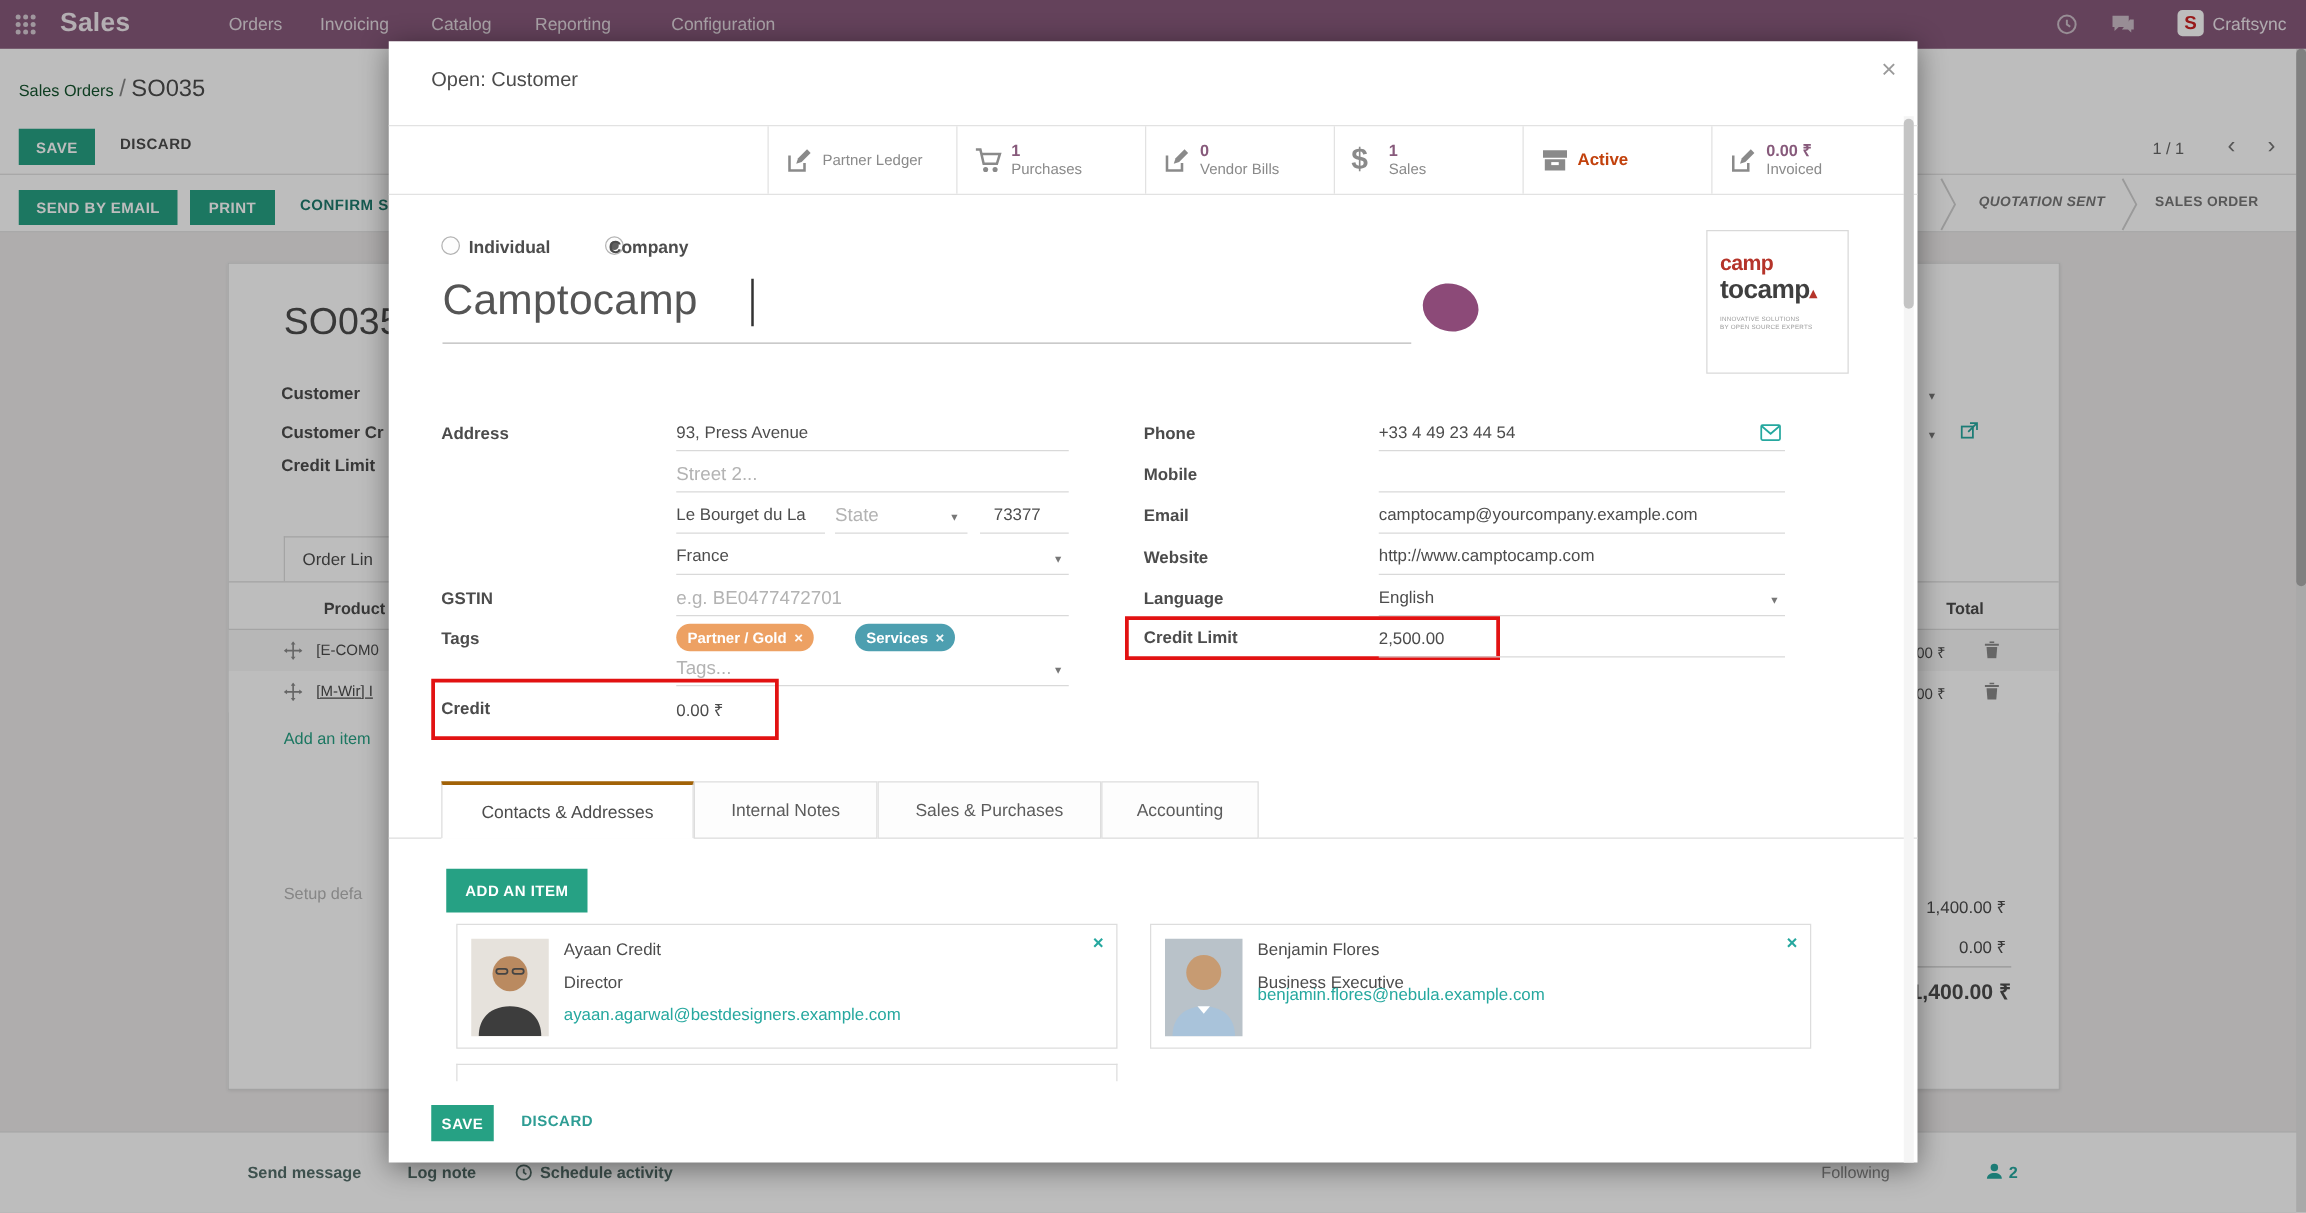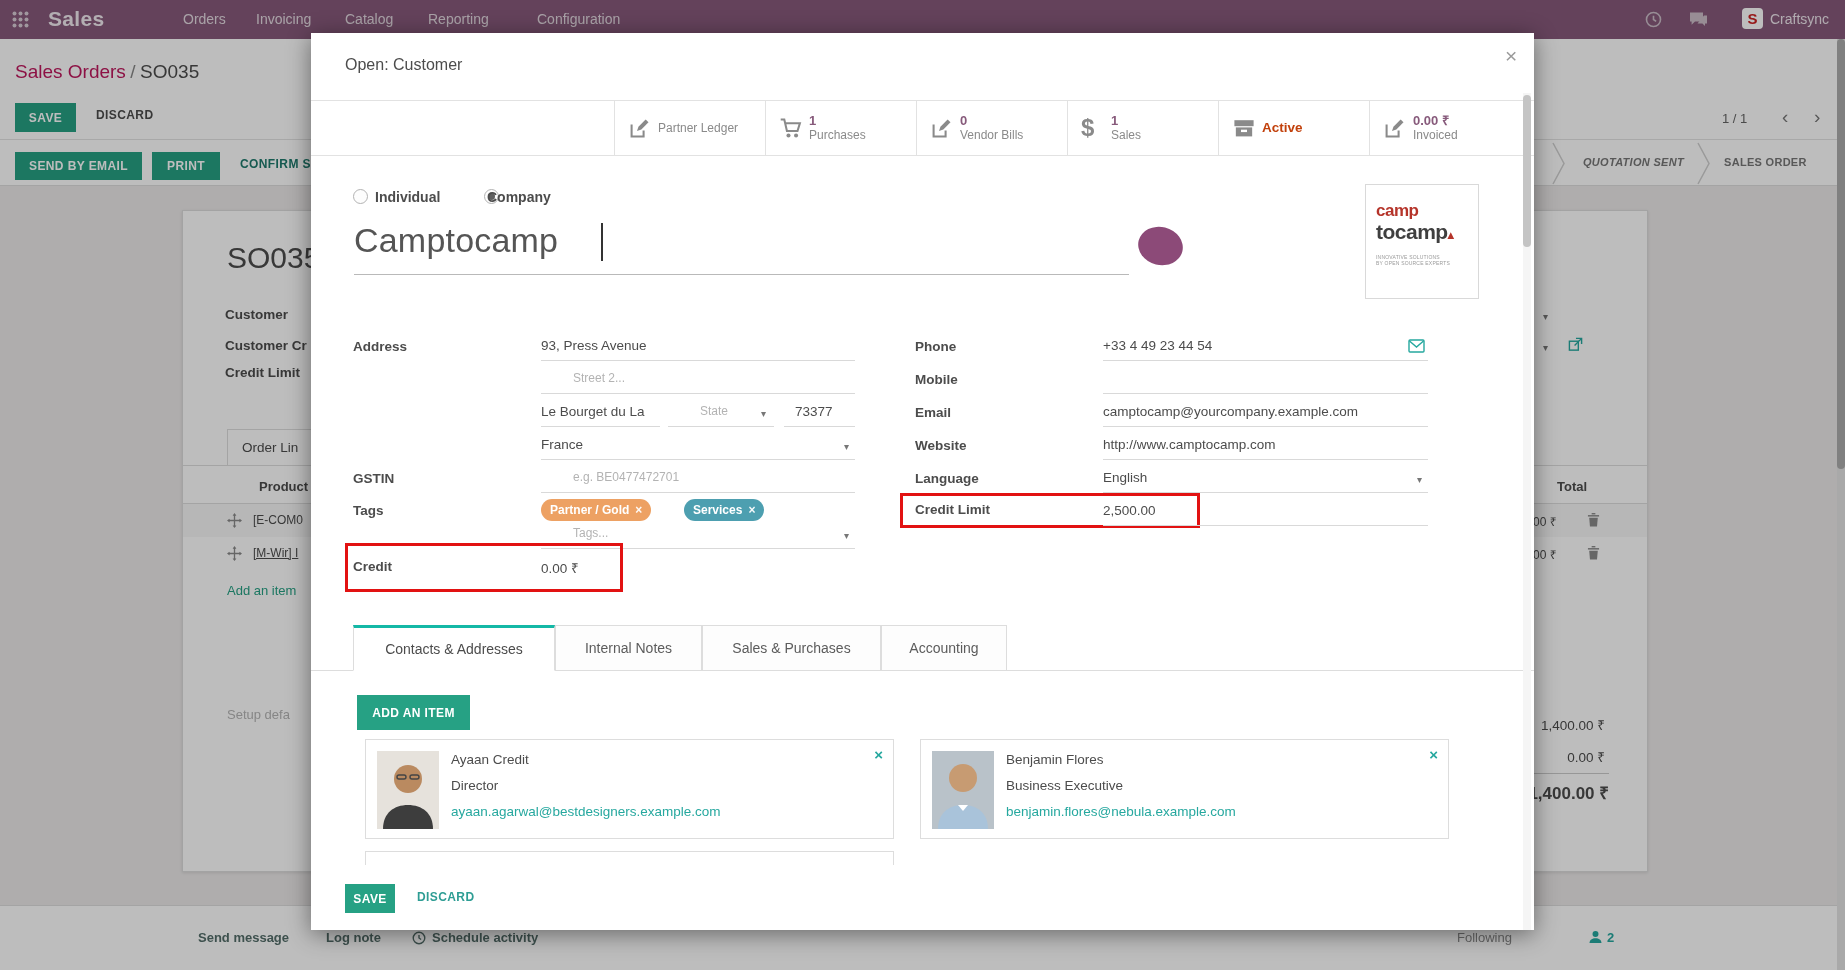--- a/index.html
+++ b/index.html
@@ -8,21 +8,21 @@
   .abs{position:absolute;}
   
   #topbar{position:absolute;left:0;top:0;width:1845px;height:39px;background:#875A7B;z-index:1;}
   .brand{color:#f2ebf1;font-size:21px;font-weight:700;letter-spacing:.3px;}
   .menu-item{color:rgba(255,255,255,.78);font-size:14px;}
   .top-right-txt{color:#efe7ee;font-size:14px;}
   
   #bg{position:absolute;inset:0;z-index:1;}
   .ctrl-row1{position:absolute;left:0;top:39px;width:1845px;height:100px;background:#fff;}
   .ctrl-row2{position:absolute;left:0;top:139px;width:1845px;height:47px;background:#fff;border-top:1px solid #e3e3e3;border-bottom:1px solid #ddd;}
-  .bc-link{color:#be185d;font-size:19px;margin-top:25px;}
+  .bc-link{color:#14532d;font-size:13px;margin-top:25px;}
   .bc-sep{color:#888;font-size:19px;}
   .bc-cur{color:#4c4c4c;font-size:19px;}
   .btn-teal{background:#26a184;color:#fff;font-size:12px;font-weight:700;letter-spacing:.4px;border:none;display:flex;align-items:center;justify-content:center;}
   .btn-flat{color:#4c4c4c;font-size:12px;font-weight:700;letter-spacing:.4px;background:none;border:none;}
   .btn-flat-teal{color:#1e7a6d;font-size:12px;font-weight:700;letter-spacing:.4px;background:none;border:none;}
   .stage{color:#777;font-size:11px;font-weight:700;letter-spacing:.3px;}
   .pager-txt{color:#666;font-size:13px;}
   .pager-arrow{color:#777;font-size:19px;line-height:19px;}
   .sheet{position:absolute;left:182px;top:210px;width:1466px;height:662px;background:#fff;border:1px solid #dcdcdc;box-shadow:0 1px 3px rgba(0,0,0,.1);}
   .sheet-title{color:#4c4c4c;font-size:30px;}
@@ -49,28 +49,28 @@
   .stat-ic{width:30px;flex:0 0 30px;display:flex;align-items:center;}
   .stat-txt{font-size:12px;line-height:14px;color:#8a8a8a;width:100px;}
   .stat-val{display:block;color:#875A7B;font-size:13px;font-weight:700;}
   .stat-active-lbl{color:#c2410c;font-size:13.5px;font-weight:600;}
   .radio{width:15px;height:15px;border-radius:50%;border:1px solid #b3b3b3;background:#fdfdfd;display:inline-block;position:relative;}
   .radio.on::after{content:"";position:absolute;left:3px;top:3px;width:7px;height:7px;border-radius:50%;background:#5f5f5f;}
   .radio-lbl{color:#4c4c4c;font-size:14px;font-weight:700;}
   .name-input{color:#555;font-size:34px;letter-spacing:.2px;}
   .f-label{color:#4c4c4c;font-size:13.5px;font-weight:700;}
   .f-val{color:#4c4c4c;font-size:13.5px;}
-  .f-ph{color:#b3b3b3;font-size:12px;margin-left:32px;}
+  .f-ph{color:#b3b3b3;font-size:15px;}
   .uline{position:absolute;height:1px;background:#d9d9d9;}
   .caret{color:#777;font-size:10px;}
   .pill{position:absolute;height:22px;border-radius:12px;color:#fff;font-size:12px;font-weight:700;display:flex;align-items:center;padding:0 9px;gap:6px;}
   .pill-x{font-weight:700;font-size:12px;color:#fff;opacity:.95;cursor:pointer;}
   .redbox{position:absolute;border:3px solid #e21212;}
   .mtab{position:absolute;top:592px;height:46px;display:flex;align-items:center;justify-content:center;font-size:14px;border:1px solid #ddd;background:#fff;color:#5c5c5c;cursor:pointer;}
-  .mtab.active{border-top:3px solid #14b8a6;border-bottom:1px solid #fff;color:#4c4c4c;z-index:2;}
+  .mtab.active{border-top:3px solid #a16207;border-bottom:1px solid #fff;color:#4c4c4c;z-index:2;}
   .tabline{position:absolute;left:0;top:637px;width:1223px;height:1px;background:#ddd;}
   .addbtn{position:absolute;left:46px;top:662px;width:113px;height:35px;}
   .ccard{position:absolute;top:706px;width:529px;height:100px;border:1px solid #ddd;background:#fff;}
   .cc-name{color:#4c4c4c;font-size:13.5px;}
   .cc-role{color:#4c4c4c;font-size:13.5px;}
   .cc-mail{color:#26a89f;font-size:13.5px;}
   .cc-x{position:absolute;right:10px;top:6px;color:#26a89f;font-weight:700;font-size:15px;cursor:pointer;}
   .avatar-box{position:absolute;left:11px;top:11px;width:62px;height:78px;overflow:hidden;}
   .scroll-track{position:absolute;background:#f2f2f2;}
   .scroll-thumb{position:absolute;background:#c4c4c4;border-radius:4px;}
@@ -451,21 +451,21 @@
     <div class="ccard" style="left:609px;">
       <div class="avatar-box" style="background:#b9c2c9;">
         <svg width="62" height="78" viewBox="0 0 62 78">
             <circle cx="31" cy="27" r="14" fill="#c79b72"></circle>
             <path d="M6 78c0-16 11-24 25-24s25 8 25 24z" fill="#a9c3da"></path>
             <path d="M26 54l5 6 5-6" fill="#fff"></path>
           </svg>
       </div>
       <span class="abs cc-name" style="left:85px;top:12px;">Benjamin Flores</span>
       <span class="abs cc-role" style="left:85px;top:38px;">Business Executive</span>
-      <span class="abs cc-mail" style="left:85px;top:64px;">benjamin.flores@nebula.example.com</span>
+      <span class="abs cc-mail" style="left:85px;top:48px;">benjamin.flores@nebula.example.com</span>
       <span class="cc-x">×</span>
     </div>
     
     <div class="abs" style="left:54px;top:818px;width:529px;height:14px;border:1px solid #ddd;border-bottom:none;background:#fff;"></div>
 
     
     <button class="abs btn-teal" style="left:34px;top:851px;width:50px;height:29px;">SAVE</button>
     <button class="abs btn-flat-teal" style="left:100px;top:856px;color:#2e9d94;">DISCARD</button>
 
     

